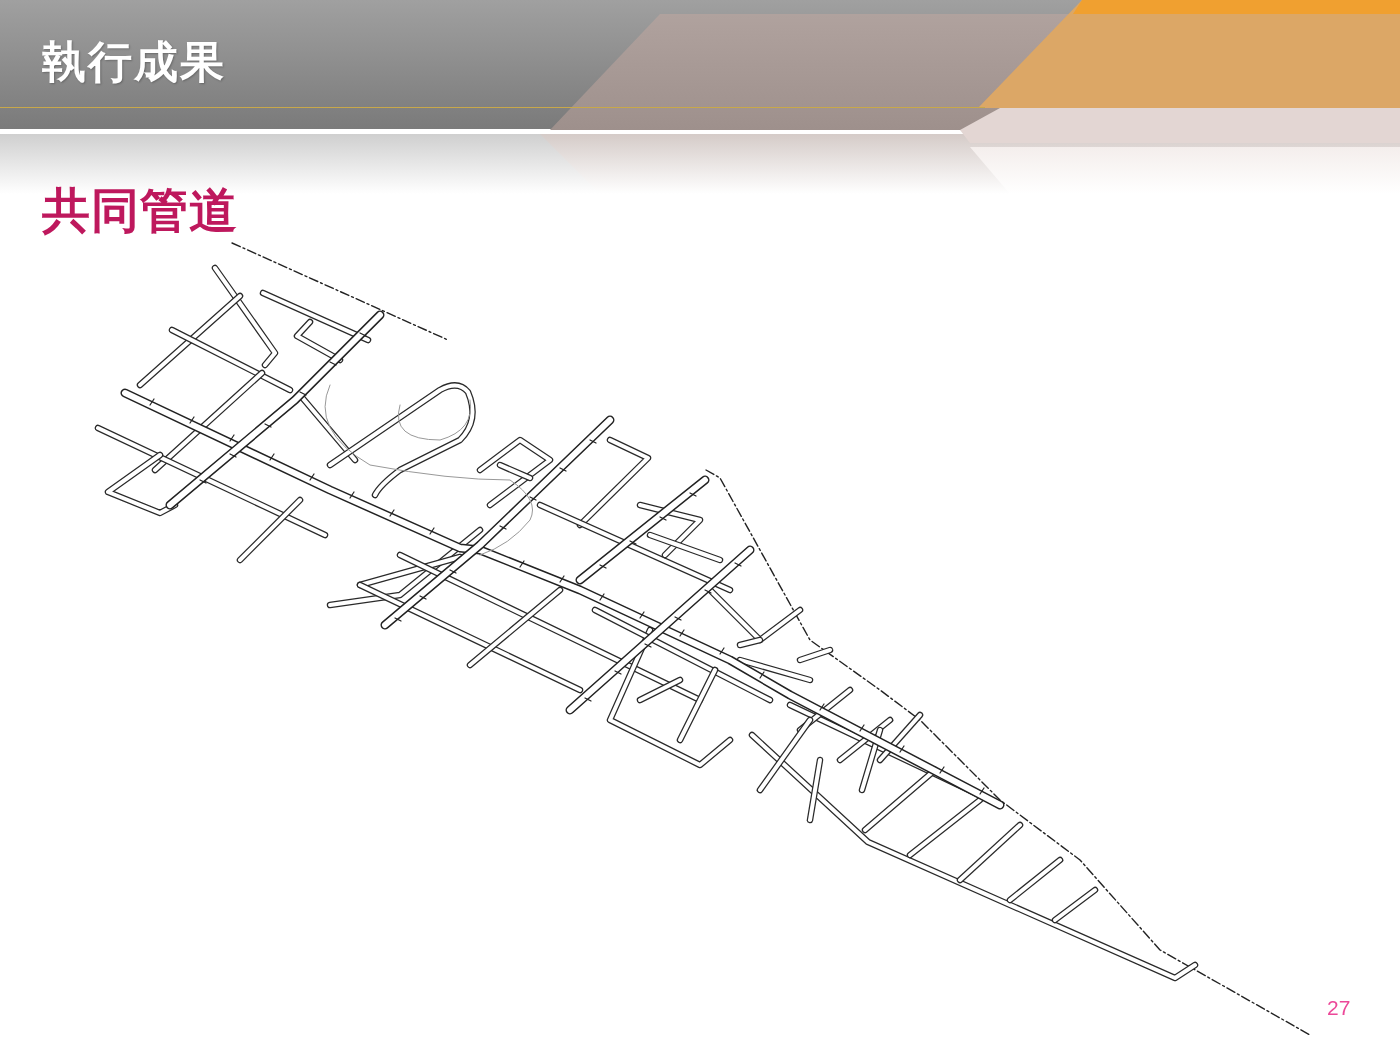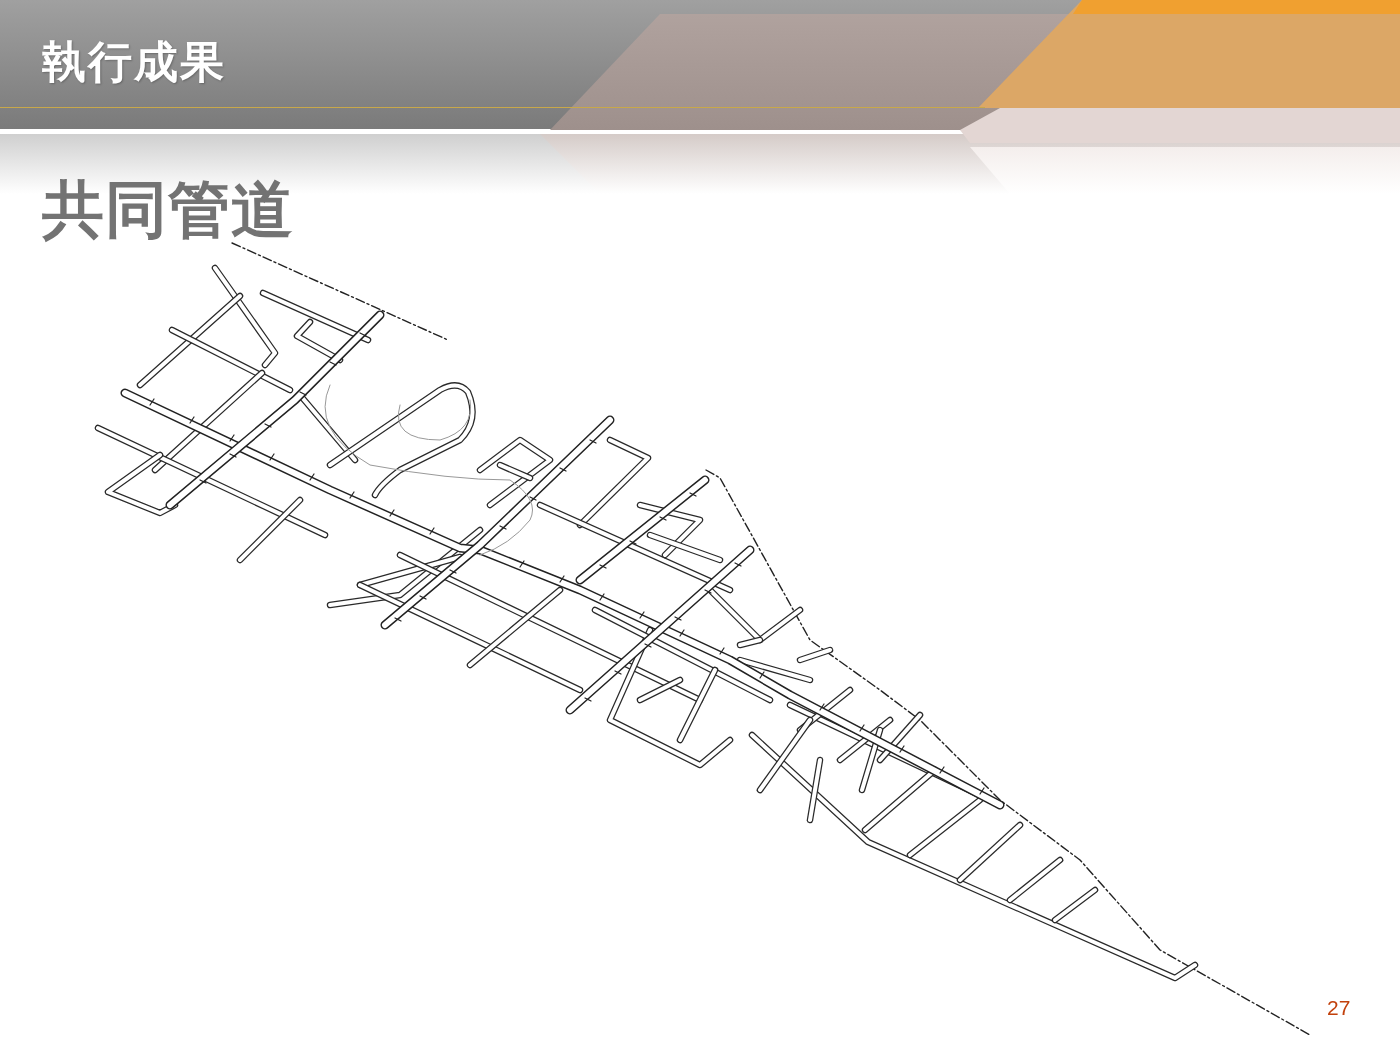--- a/index.html
+++ b/index.html
@@ -11,27 +11,27 @@
     .header { position: absolute; left: 0; top: 0; width: 1400px; height: 200px; }
     .header svg { position: absolute; left: 0; top: 0; }
     .title {
       position: absolute; left: 42px; top: 22px;
       font-size: 44px; font-weight: bold; color: #ffffff;
       letter-spacing: 2px; line-height: 80px;
       text-shadow: 1px 1px 2px rgba(0,0,0,0.25);
     }
     .subtitle {
       position: absolute; left: 42px; top: 180px;
-      font-size: 62px; font-weight: bold; color: #737373;
+      font-size: 48px; font-weight: bold; color: #be185d;
       letter-spacing: 1px; line-height: 60px;
     }
     .map { position: absolute; left: 0; top: 230px; width: 1400px; height: 820px; }
     .page-number {
       position: absolute; left: 1327px; top: 996px;
-      font-size: 21px; color: #c2410c;
+      font-size: 21px; color: #ec4899;
       font-family: "Liberation Sans", sans-serif;
     }
   </style>
 </head>
 <body>
 
 <div class="header">
   <svg width="1400" height="200" viewBox="0 0 1400 200">
     <defs>
       <linearGradient id="gGray" x1="0" y1="0" x2="0" y2="1">

